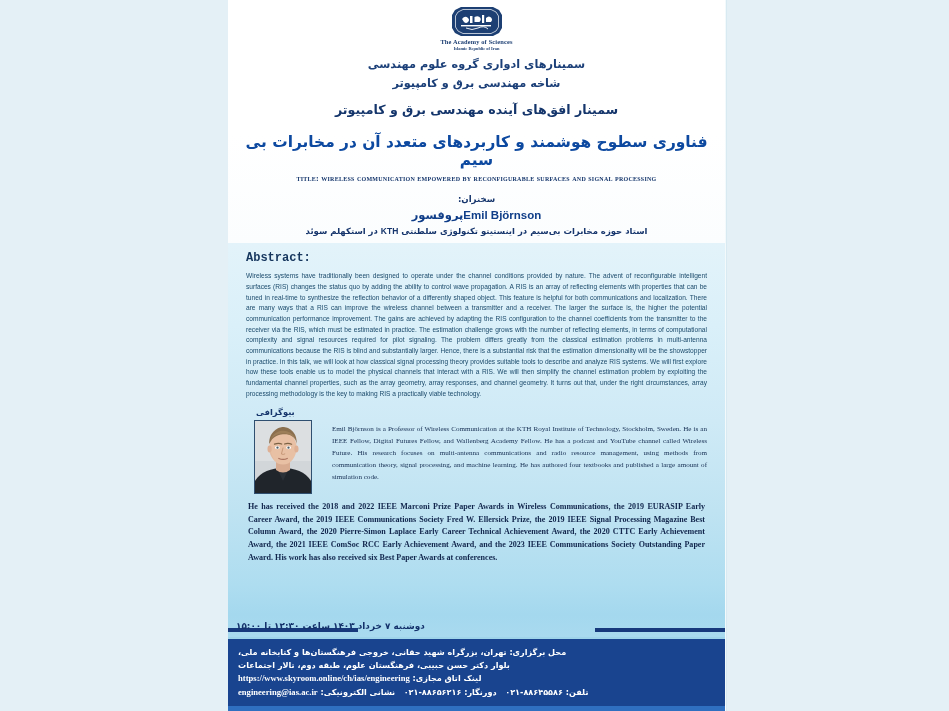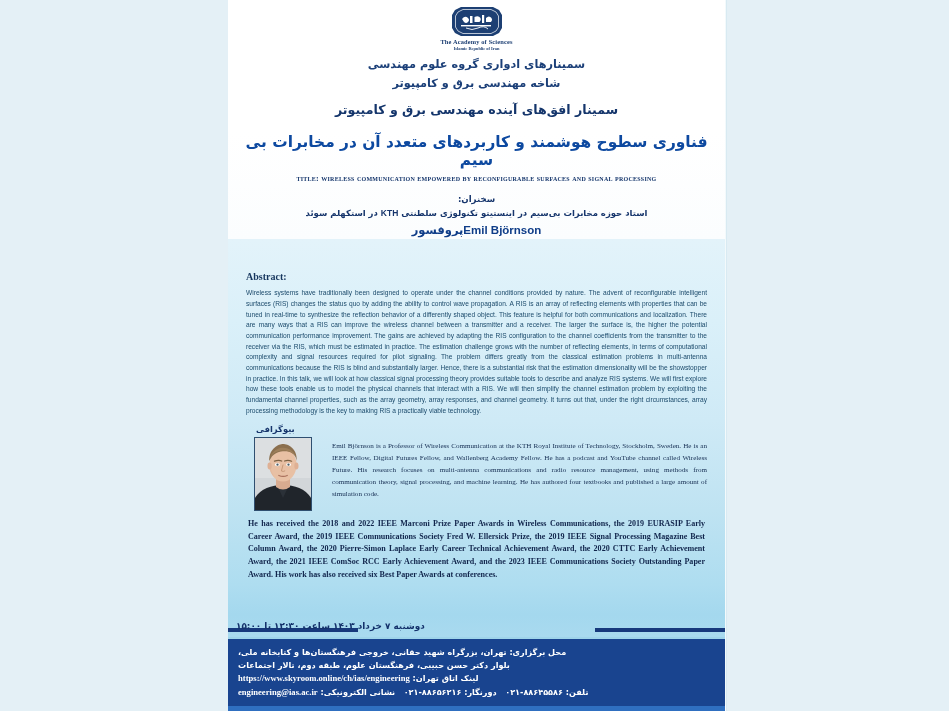--- a/index.html
+++ b/index.html
@@ -168,26 +168,25 @@
   .body-panel {
     flex: 1;
     background: linear-gradient(to bottom,
         #e3f3fa 0%, #daf0f9 22%, #cfeaf6 48%,
         #bfe3f2 72%, #aeddf0 92%, #a4d8ee 100%);
     padding: 8px 18px 4px 18px;
     box-sizing: border-box;
   }
 
   .abstract-head {
-    font-family: Liberation Serif, serif;
-    font-size: 10px;
+    font-family: Liberation Mono, monospace;
+    font-size: 12px;
     font-weight: 700;
     color: #16365e;
     margin-bottom: 6px;
-    margin-top: 24px;
   }
   .abstract-text {
     font-family: "Liberation Sans", sans-serif;
     font-size: 6.6px;
     line-height: 1.62;
     color: #1b4a6b;
     text-align: justify;
     text-justify: inter-word;
     margin: 0;
   }
@@ -340,27 +339,27 @@
       <div class="fa series-line2">شاخه مهندسی برق و کامپیوتر</div>
       <div class="fa series-line3">سمینار افق‌های آینده مهندسی برق و کامپیوتر</div>
 
       <div class="fa title-fa">فناوری سطوح هوشمند و کاربردهای متعدد آن در مخابرات بی سیم</div>
       <div class="title-en">
         <span class="lead">Title:</span>
         <span>Wireless Communication Empowered by Reconfigurable Surfaces and Signal Processing</span>
       </div>
 
       <div class="fa speaker-label">سخنران:</div>
+      <div class="fa speaker-name-row">
+        <span class="en">Emil Björnson</span><span>پروفسور</span>
+      </div>
       <div class="fa speaker-aff">
         <span>استاد حوزه مخابرات بی‌سیم در اینستیتو تکنولوژی سلطنتی</span>
         <span class="lat">KTH</span>
         <span>در استکهلم سوئد</span>
-      </div>
-      <div class="fa speaker-name-row">
-        <span class="en">Emil Björnson</span><span>پروفسور</span>
       </div>
     </div>
 
     <div class="body-panel">
 
       <div class="abstract-head">Abstract:</div>
       <p class="abstract-text">Wireless systems have traditionally been designed to operate under the channel conditions provided by nature. The advent of reconfigurable intelligent surfaces (RIS) changes the status quo by adding the ability to control wave propagation. A RIS is an array of reflecting elements with properties that can be tuned in real-time to synthesize the reflection behavior of a differently shaped object. This feature is helpful for both communications and localization. There are many ways that a RIS can improve the wireless channel between a transmitter and a receiver. The larger the surface is, the higher the potential communication performance improvement. The gains are achieved by adapting the RIS configuration to the channel coefficients from the transmitter to the receiver via the RIS, which must be estimated in practice. The estimation challenge grows with the number of reflecting elements, in terms of computational complexity and signal resources required for pilot signaling. The problem differs greatly from the classical estimation problems in multi-antenna communications because the RIS is blind and substantially larger. Hence, there is a substantial risk that the estimation dimensionality will be the showstopper in practice. In this talk, we will look at how classical signal processing theory provides suitable tools to describe and analyze RIS systems. We will first explore how these tools enable us to model the physical channels that interact with a RIS. We will then simplify the channel estimation problem by exploiting the fundamental channel properties, such as the array geometry, array responses, and channel geometry. It turns out that, under the right circumstances, array processing methodology is the key to making RIS a practically viable technology.</p>
 
       <div class="fa bio-label">بیوگرافی</div>
 
@@ -410,21 +409,21 @@
       <div class="rule-left"></div>
       <div class="rule-right"></div>
       <div class="fa date-text">دوشنبه ۷ خرداد ۱۴۰۳  ساعت ۱۲:۳۰ تا ۱۵:۰۰</div>
     </div>
     <div class="thin-rule"></div>
 
     <div class="footer">
       <div class="footer-line">محل برگزاری: تهران، بزرگراه شهید حقانی، خروجی فرهنگستان‌ها و کتابخانه ملی،</div>
       <div class="footer-line">بلوار دکتر حسن حبیبی، فرهنگستان علوم، طبقه دوم، تالار اجتماعات</div>
       <div class="footer-line">
-        <span>لینک اتاق تهران:</span>
+        <span>لینک اتاق مجازی:</span>
         <span class="lat">https://www.skyroom.online/ch/ias/engineering</span>
       </div>
       <div class="footer-line">
         <span>تلفن:</span>
         <span>۸۸۶۴۵۵۸۶-۰۲۱</span>&nbsp;&nbsp;
         <span>دورنگار:</span>
         <span>۸۸۶۵۶۲۱۶-۰۲۱</span>&nbsp;&nbsp;
         <span>نشانی الکترونیکی:</span>
         <span class="lat">engineering@ias.ac.ir</span>
       </div>

